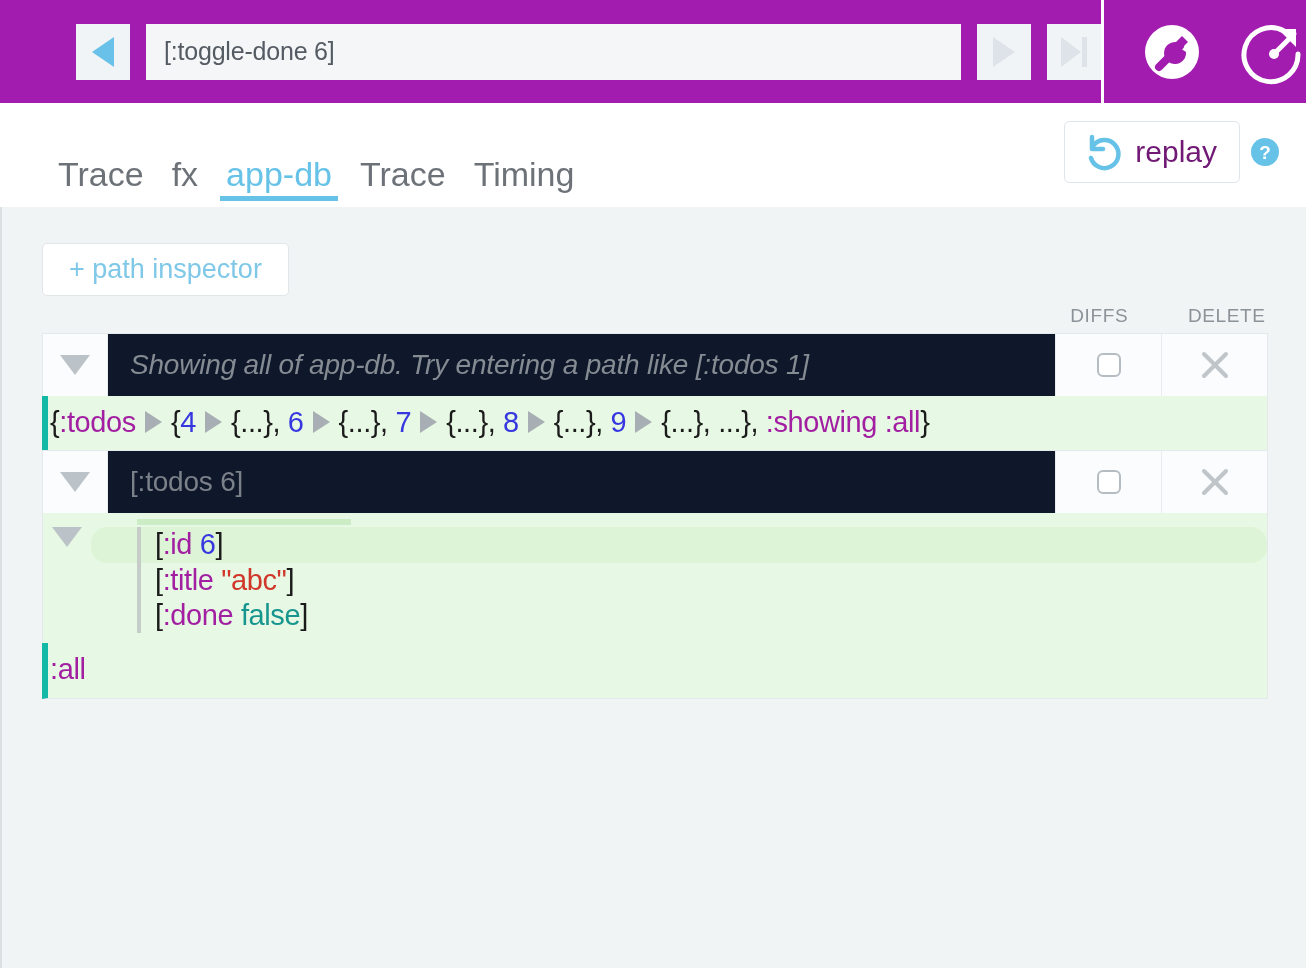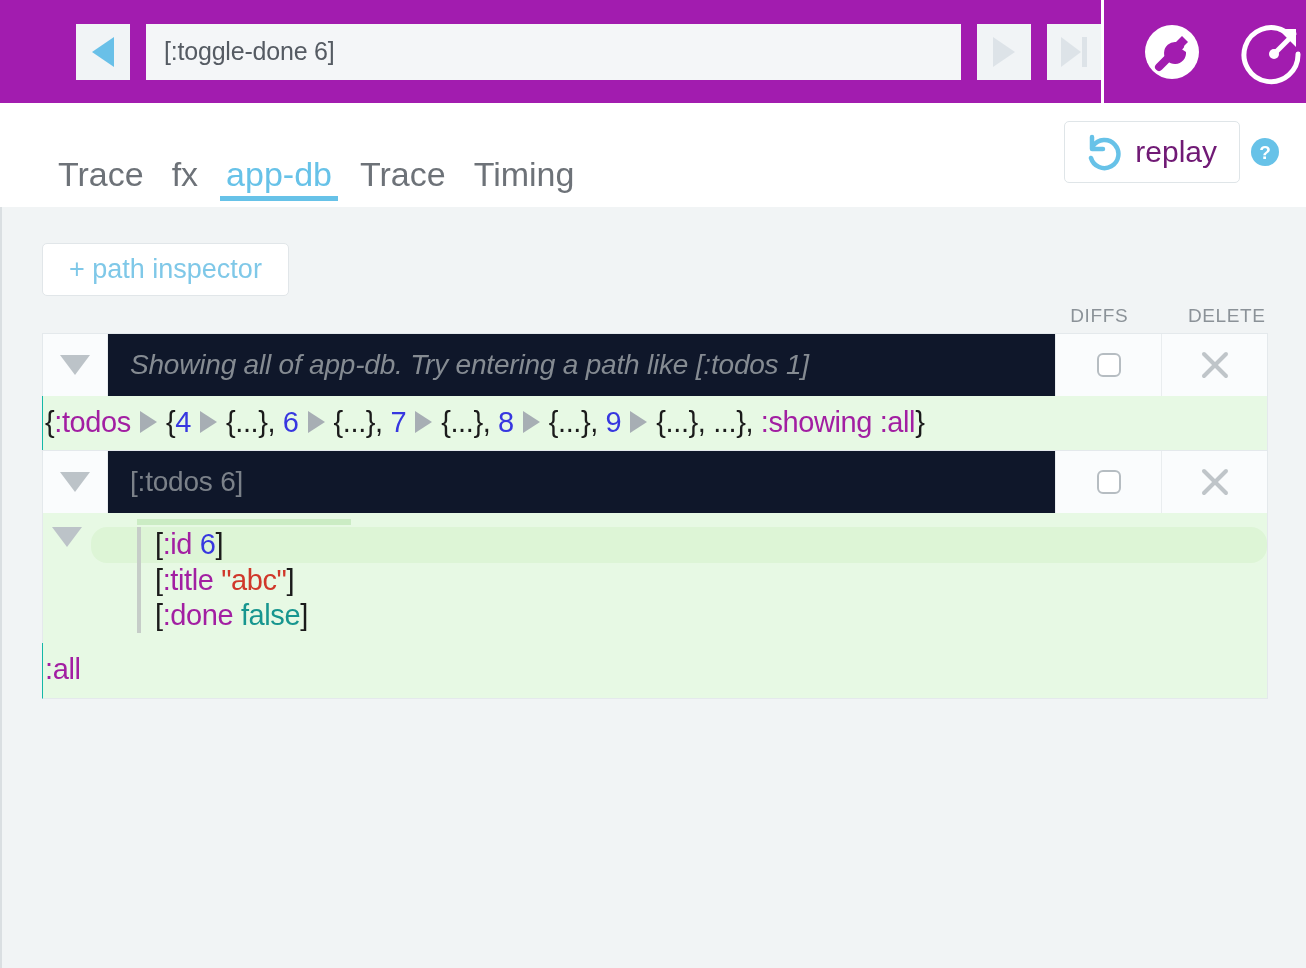--- a/index.html
+++ b/index.html
@@ -303,21 +303,21 @@
     background: #ffffff;
     box-sizing: border-box;
   }
   .x-icon {
     font-size: 0;
     line-height: 0;
   }
 
   .value-row {
     background: #e7f9e4;
-    border-left: 1px solid #14b8a6;
+    border-left: 6px solid #14b8a6;
     border-right: 1px solid #e4e9ec;
     font-family: "Liberation Sans", sans-serif;
     font-size: 29px;
     color: #1b1b1b;
     padding: 8px 0 10px 2px;
     line-height: 1.25;
     white-space: nowrap;
     letter-spacing: -0.4px;
   }
   .value-row.last {

